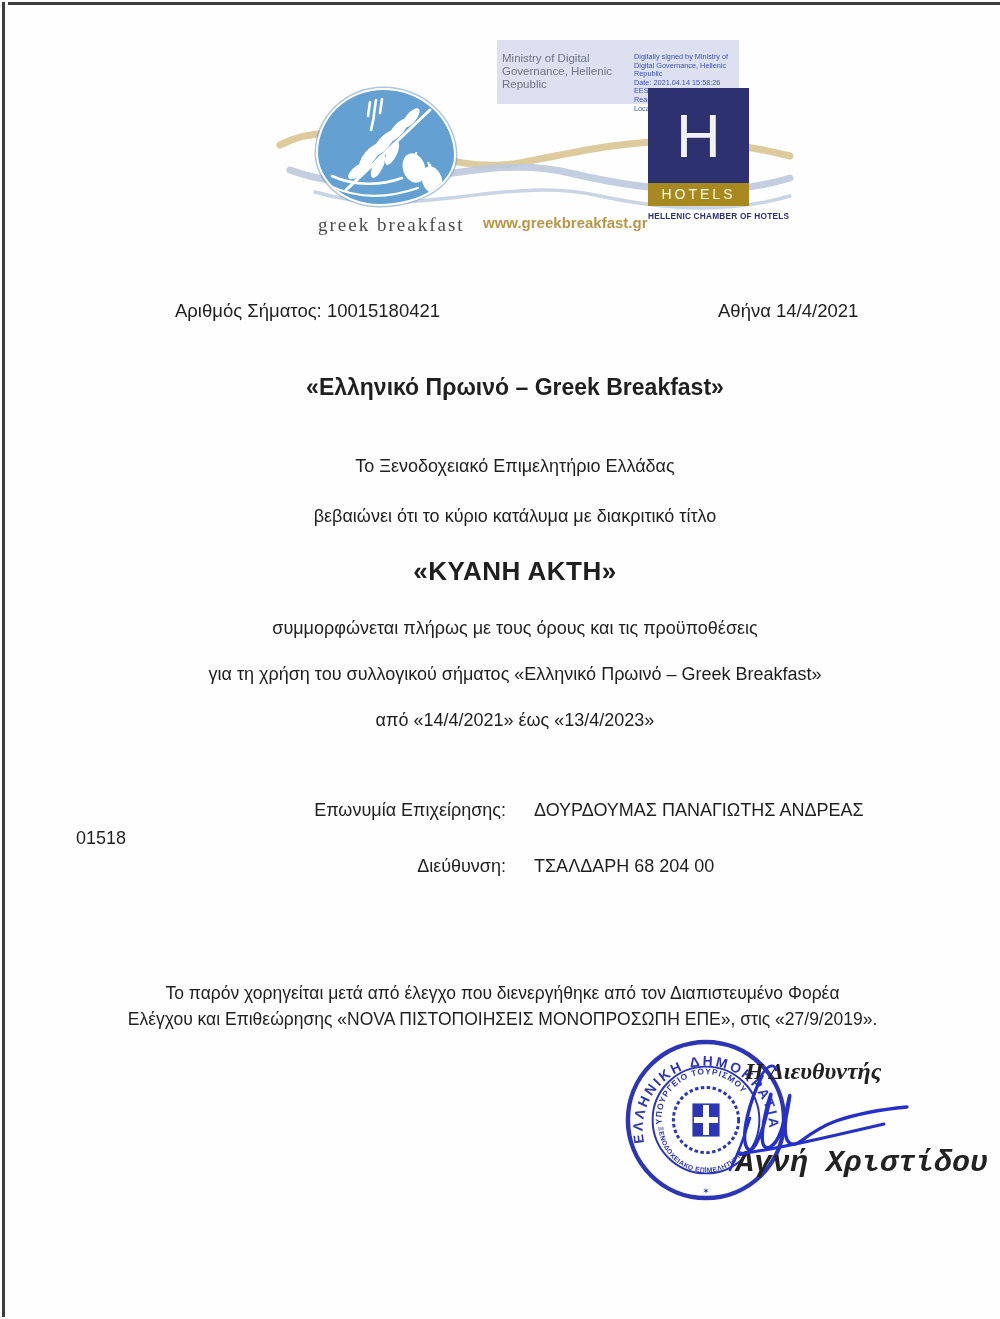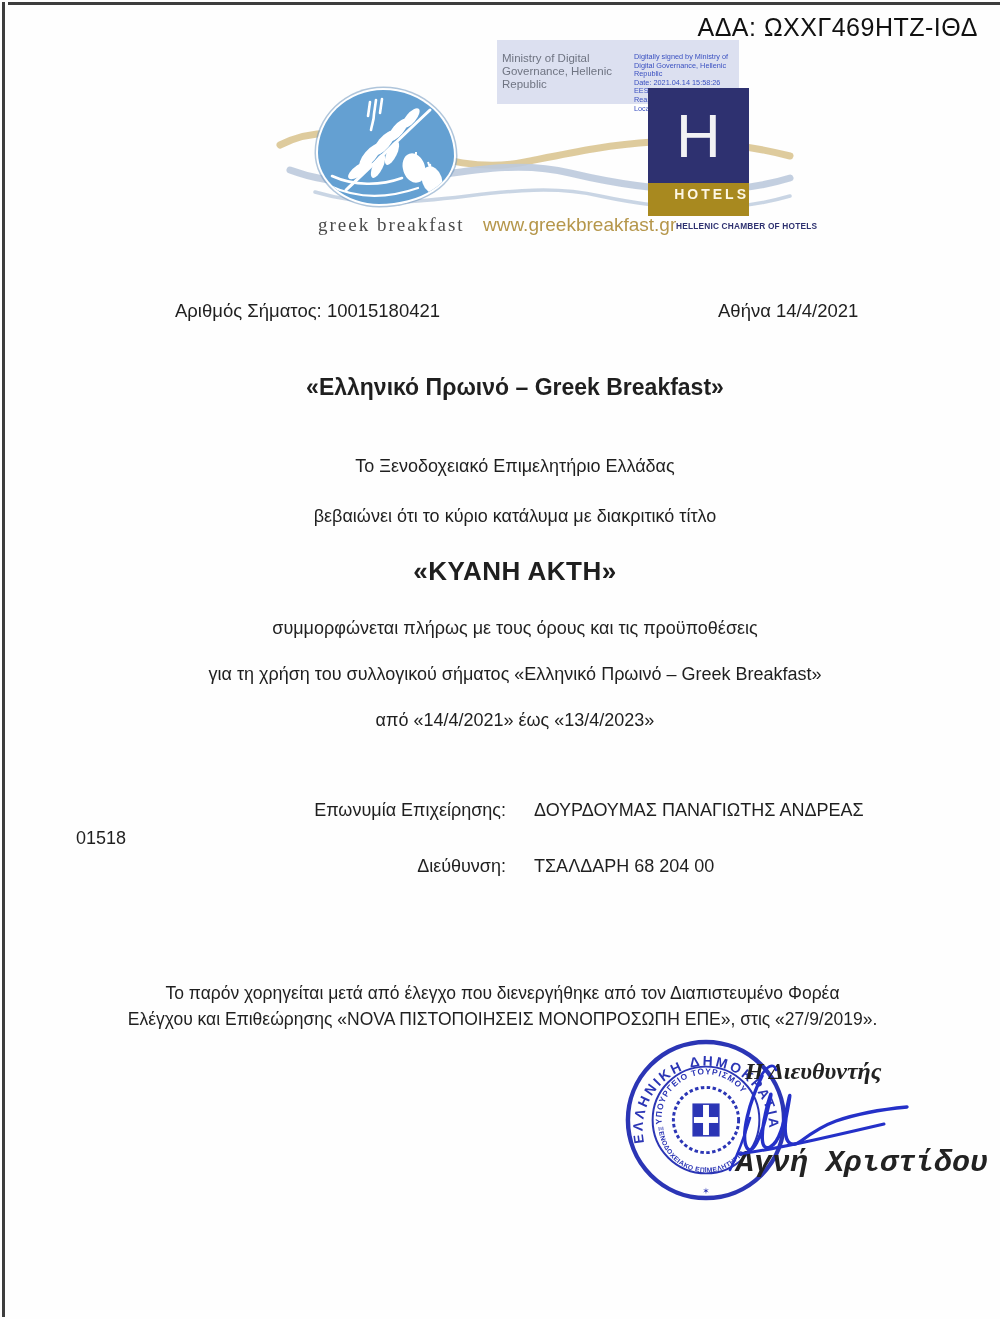--- a/index.html
+++ b/index.html
@@ -28,32 +28,32 @@
   .waves{position:absolute;left:270px;top:100px;width:525px;height:135px;z-index:0;}
 
   
   .gb-logo{position:absolute;left:318px;top:90px;width:136px;z-index:2;text-align:center;}
   .gb-blob{width:136px;height:114px;background:var(--breakfast_blue);
            border-radius:48% 52% 55% 45% / 55% 58% 42% 45%;
            box-shadow:0 0 0 2px #fff,0 0 0 3.5px rgba(110,150,190,.55);overflow:hidden;}
   .gb-caption{margin-top:10px;font-family:"Liberation Serif",serif;font-weight:normal;
               font-size:19px;letter-spacing:2px;color:#4a4a4a;white-space:nowrap;}
 
-  .website{position:absolute;left:483px;top:214px;font-size:19px;font-weight:normal;
+  .website{position:absolute;left:483px;top:214px;font-size:15px;font-weight:bold;
            color:var(--brand_gold);z-index:2;}
 
   
   .hotels-logo{position:absolute;left:648px;top:88px;width:101px;z-index:2;text-align:center;}
   .h-square{width:101px;height:95px;background:var(--hotels_navy);display:flex;
             align-items:center;justify-content:center;}
   .h-square span{color:#f2f2f4;font-size:62px;font-weight:400;line-height:1;}
-  .h-band{width:101px;height:33px;background:var(--hotels_gold);color:#fdf7e4;
-          font-size:14px;letter-spacing:3px;line-height:23px;font-weight:bold;text-align:right;}
+  .h-band{width:101px;height:23px;background:var(--hotels_gold);color:#fdf7e4;
+          font-size:14px;letter-spacing:3px;line-height:23px;font-weight:normal;}
   .h-caption{margin-top:5px;font-size:8.3px;font-weight:bold;color:var(--hotels_navy);
-             letter-spacing:.2px;white-space:nowrap;margin-left:28px;}
+             letter-spacing:.2px;white-space:nowrap;}
 
   .reg-no{position:absolute;left:175px;top:300px;font-size:18.5px;}
   .date{position:absolute;left:718px;top:300px;font-size:18.5px;}
 
   .centered{position:absolute;left:20px;width:990px;text-align:center;}
   .title{top:374px;font-size:23px;font-weight:bold;}
   .issuer{top:456px;font-size:18px;}
   .certifies{top:506px;font-size:18px;}
   .hotel-name{top:556px;font-size:26px;font-weight:bold;letter-spacing:.5px;}
   .complies{top:618px;font-size:18px;}
@@ -75,21 +75,20 @@
   .seal-svg{position:absolute;left:622px;top:1036px;width:168px;height:168px;z-index:2;}
   .squiggle-svg{position:absolute;left:700px;top:1058px;width:220px;height:120px;z-index:4;}
 </style>
 </head>
 <body>
 
 <div class="page">
   <div class="edge-top"></div>
   <div class="edge-left"></div>
 
-  <div class="ada">ΑΔΑ: ΩΧΧΓ469ΗΤΖ-ΙΘΔ</div>
 
   <div class="stamp">
     <div class="stamp-left">Ministry of Digital Governance, Hellenic Republic</div>
     <div class="stamp-right">
       <div>Digitally signed by Ministry of Digital Governance, Hellenic Republic</div>
       <div>Date: 2021.04.14 15:58:26 EEST</div>
       <div>Reason:</div>
       <div>Location: Athens</div>
     </div>
   </div>

